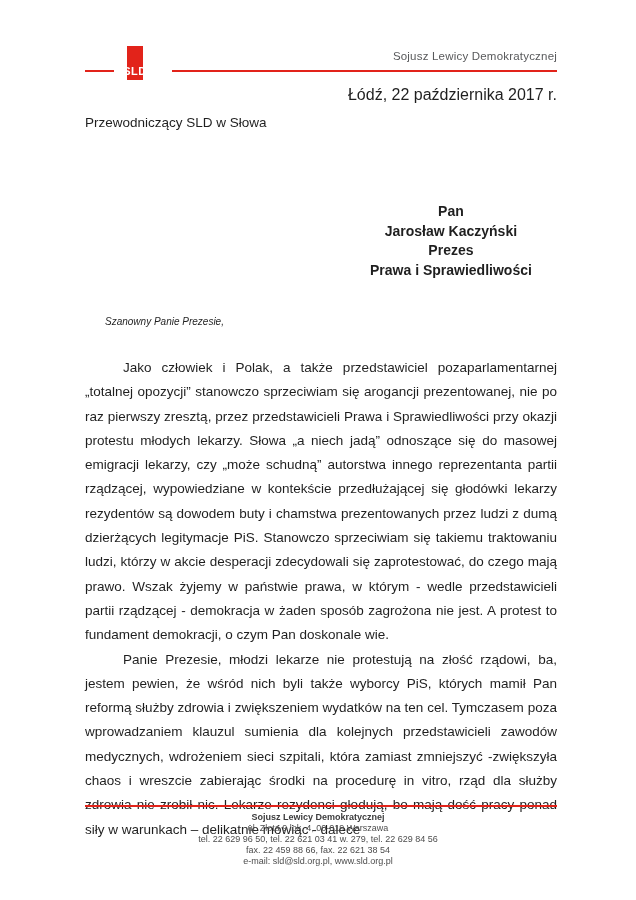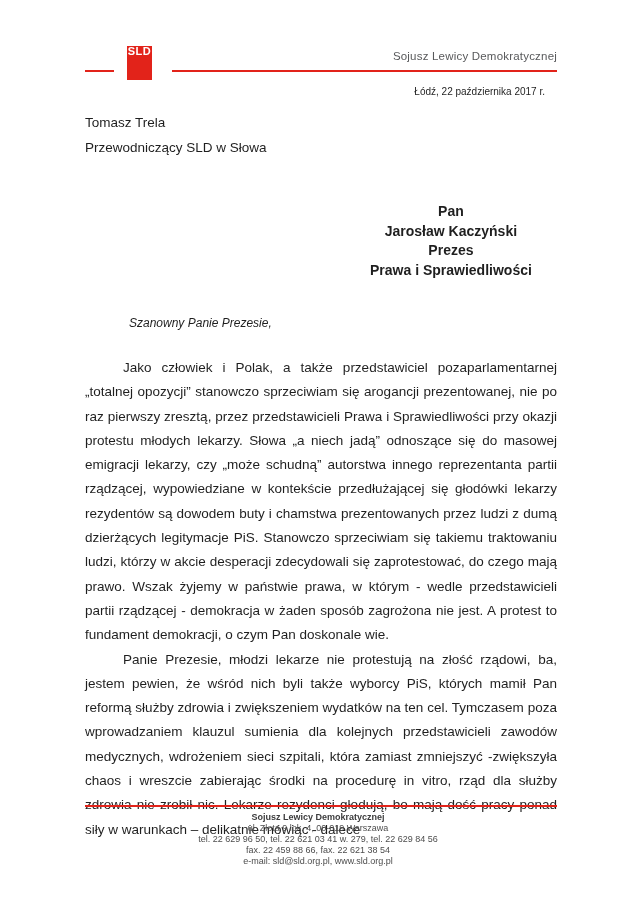--- a/index.html
+++ b/index.html
@@ -12,47 +12,47 @@
     height: 900px;
     background: #ffffff;
     overflow: hidden;
   }
   
   .rule { position: absolute; height: 2px; background: var(--brand); }
   .rule-left  { left: 85px; top: 70px; width: 29px; }
   .rule-right { left: 172px; top: 70px; width: 385px; }
   .logo {
     position: absolute; left: 127px; top: 46px;
-    width: 25px; height: 34px; background: var(--brand);
-    display: flex; align-items: flex-start; justify-content: center;
+    width: 16px; height: 34px; background: var(--brand);
+    display: flex; align-items: flex-end; justify-content: center;
   }
   .logo-text {
     color: #ffffff; font-weight: bold; font-size: 11px;
     letter-spacing: 0.5px; line-height: 1; padding-bottom: 3px;
   }
   .org-name {
     position: absolute; right: 79px; top: 50px;
     font-size: 11.5px; color: var(--gray); letter-spacing: 0.2px;
   }
   
   .date {
-    position: absolute; right: 91px; top: 86px;
-    font-size: 10px; color: var(--ink);
+    position: absolute; right: 79px; top: 86px;
+    font-size: 16px; color: var(--ink);
   }
   .sender {
     position: absolute; left: 85px; top: 110px;
     font-size: 13.5px; line-height: 25px;
   }
   .recipient {
     position: absolute; left: 370px; top: 202px;
     font-size: 14px; font-weight: bold; line-height: 19.5px; text-align: center;
   }
   .salutation {
-    position: absolute; left: 129px; top: 316px;
-    font-size: 12px; font-style: italic;
+    position: absolute; left: 105px; top: 316px;
+    font-size: 10px; font-style: italic;
   }
   
   .letter-body {
     position: absolute; left: 85px; top: 356px; width: 472px;
     font-size: 13.5px; line-height: 24.3px;
     text-align: justify;
   }
   .letter-body p { text-indent: 38px; margin: 0; }
   
   .footer-rule { position: absolute; left: 85px; right: 79px; top: 805px; height: 2px; background: var(--brand); }
@@ -70,21 +70,20 @@
   <div class="rule rule-left"></div>
   <div class="logo">
     <span class="logo-text">SLD</span>
   </div>
   <div class="rule rule-right"></div>
   <div class="org-name">Sojusz Lewicy Demokratycznej</div>
 
   <div class="date">Łódź, 22 października 2017 r.</div>
 
   <div class="sender">
-    <div>Tomasz Trela</div>
     <div>Przewodniczący SLD w Słowa</div>
   </div>
 
   <div class="recipient">
     <div>Pan</div>
     <div>Jarosław Kaczyński</div>
     <div>Prezes</div>
     <div>Prawa i Sprawiedliwości</div>
   </div>
 

